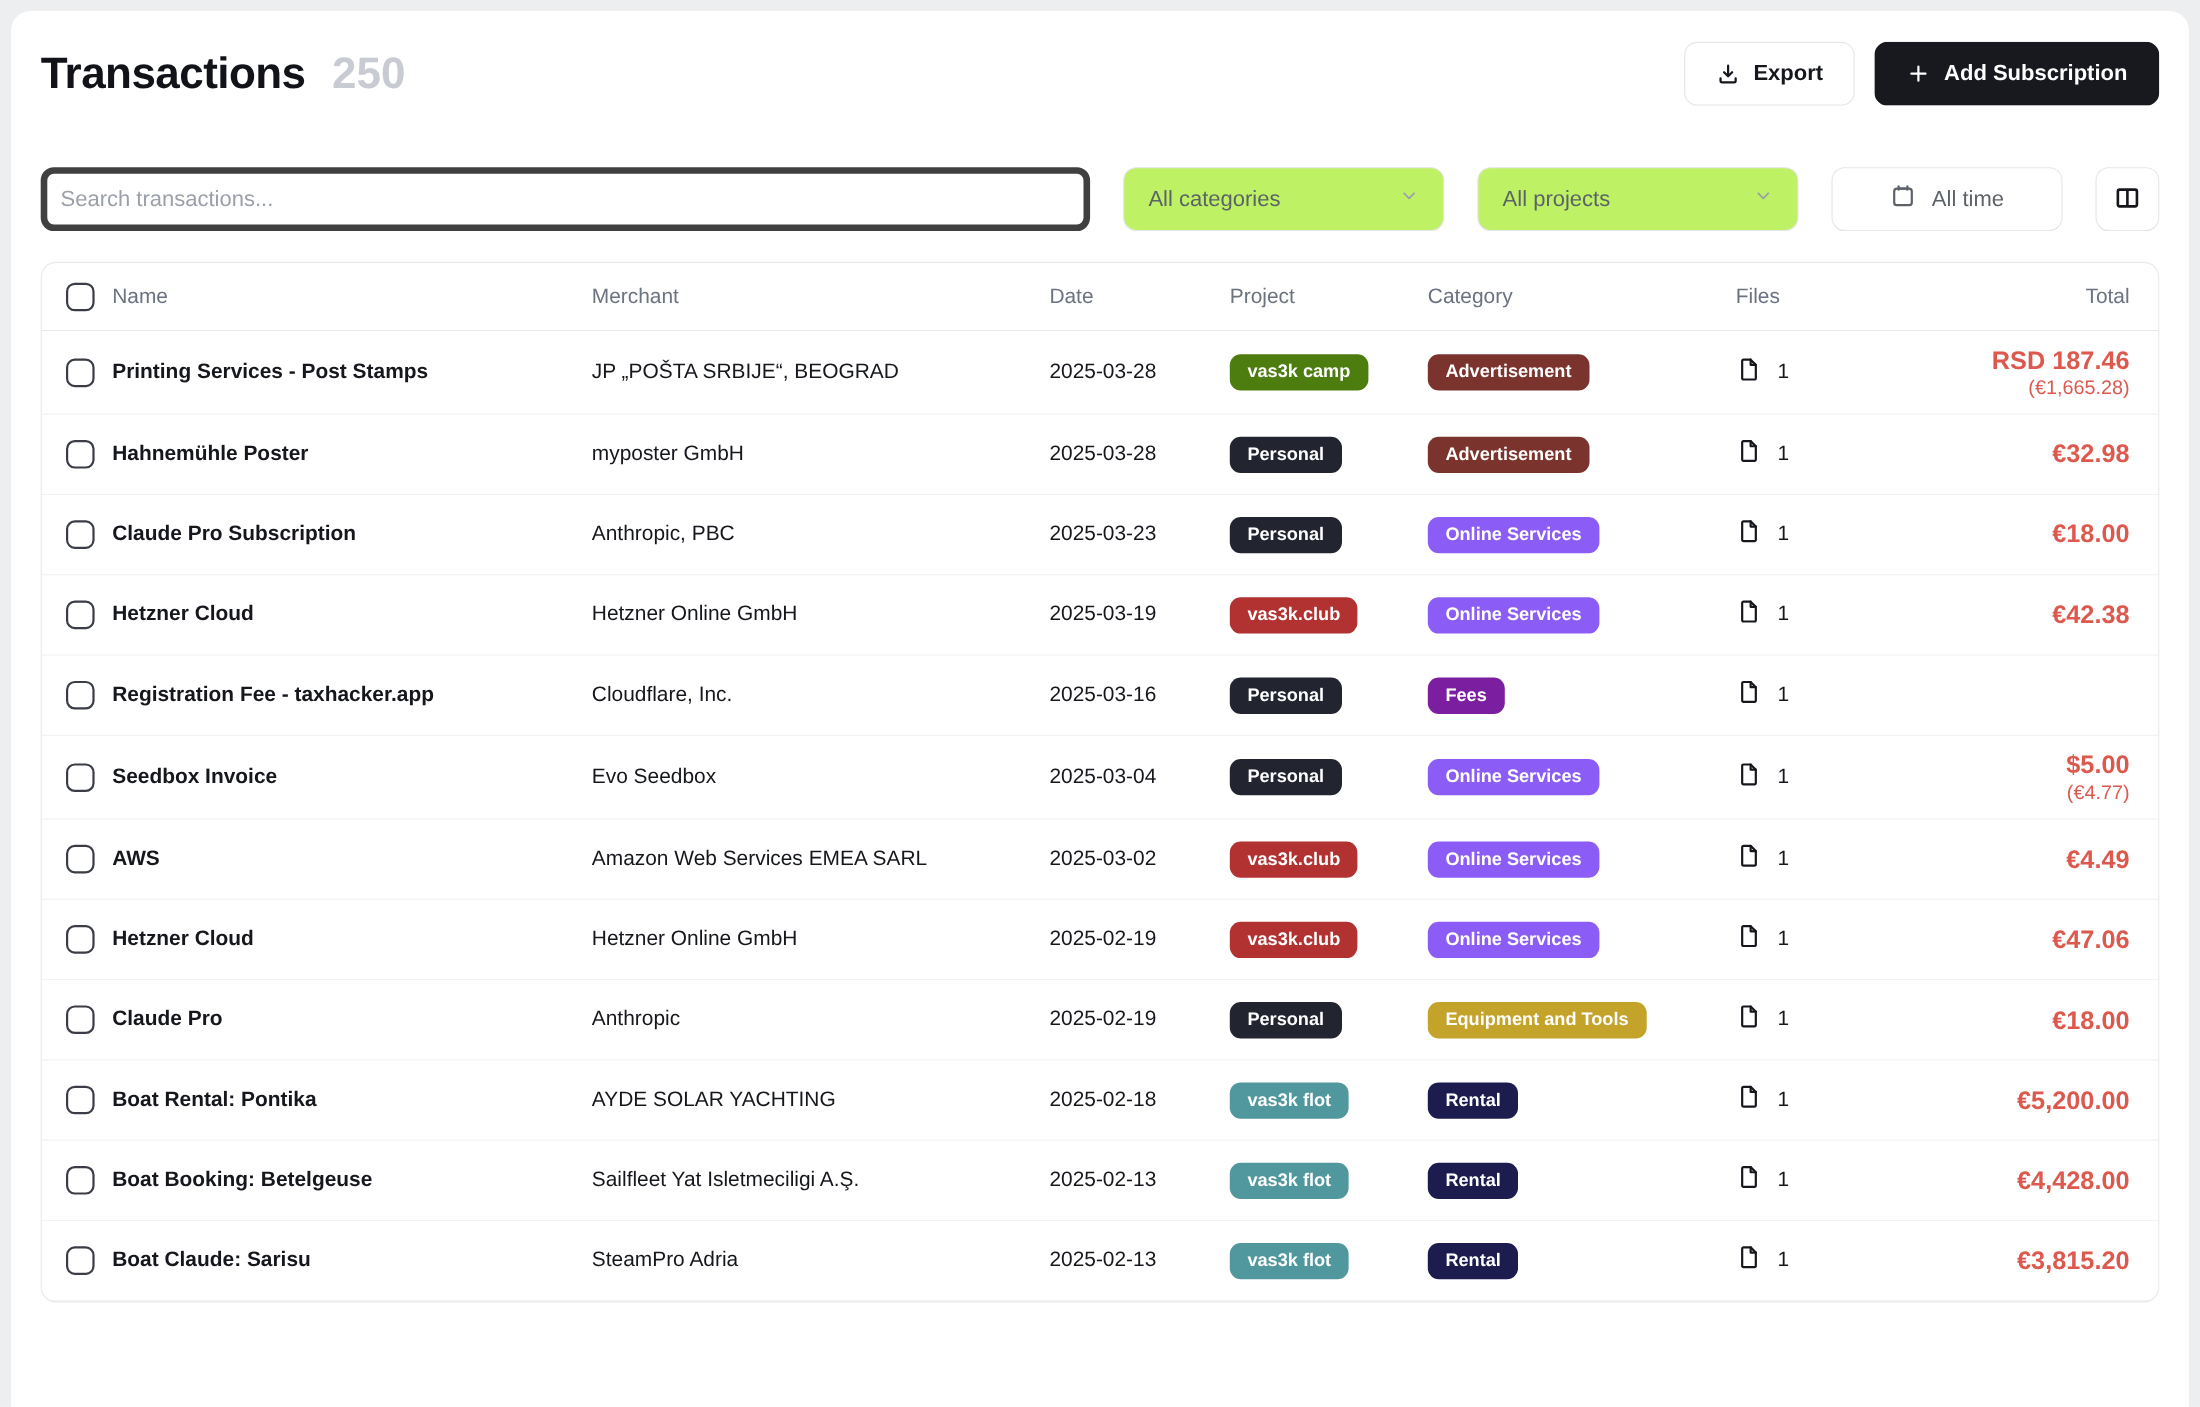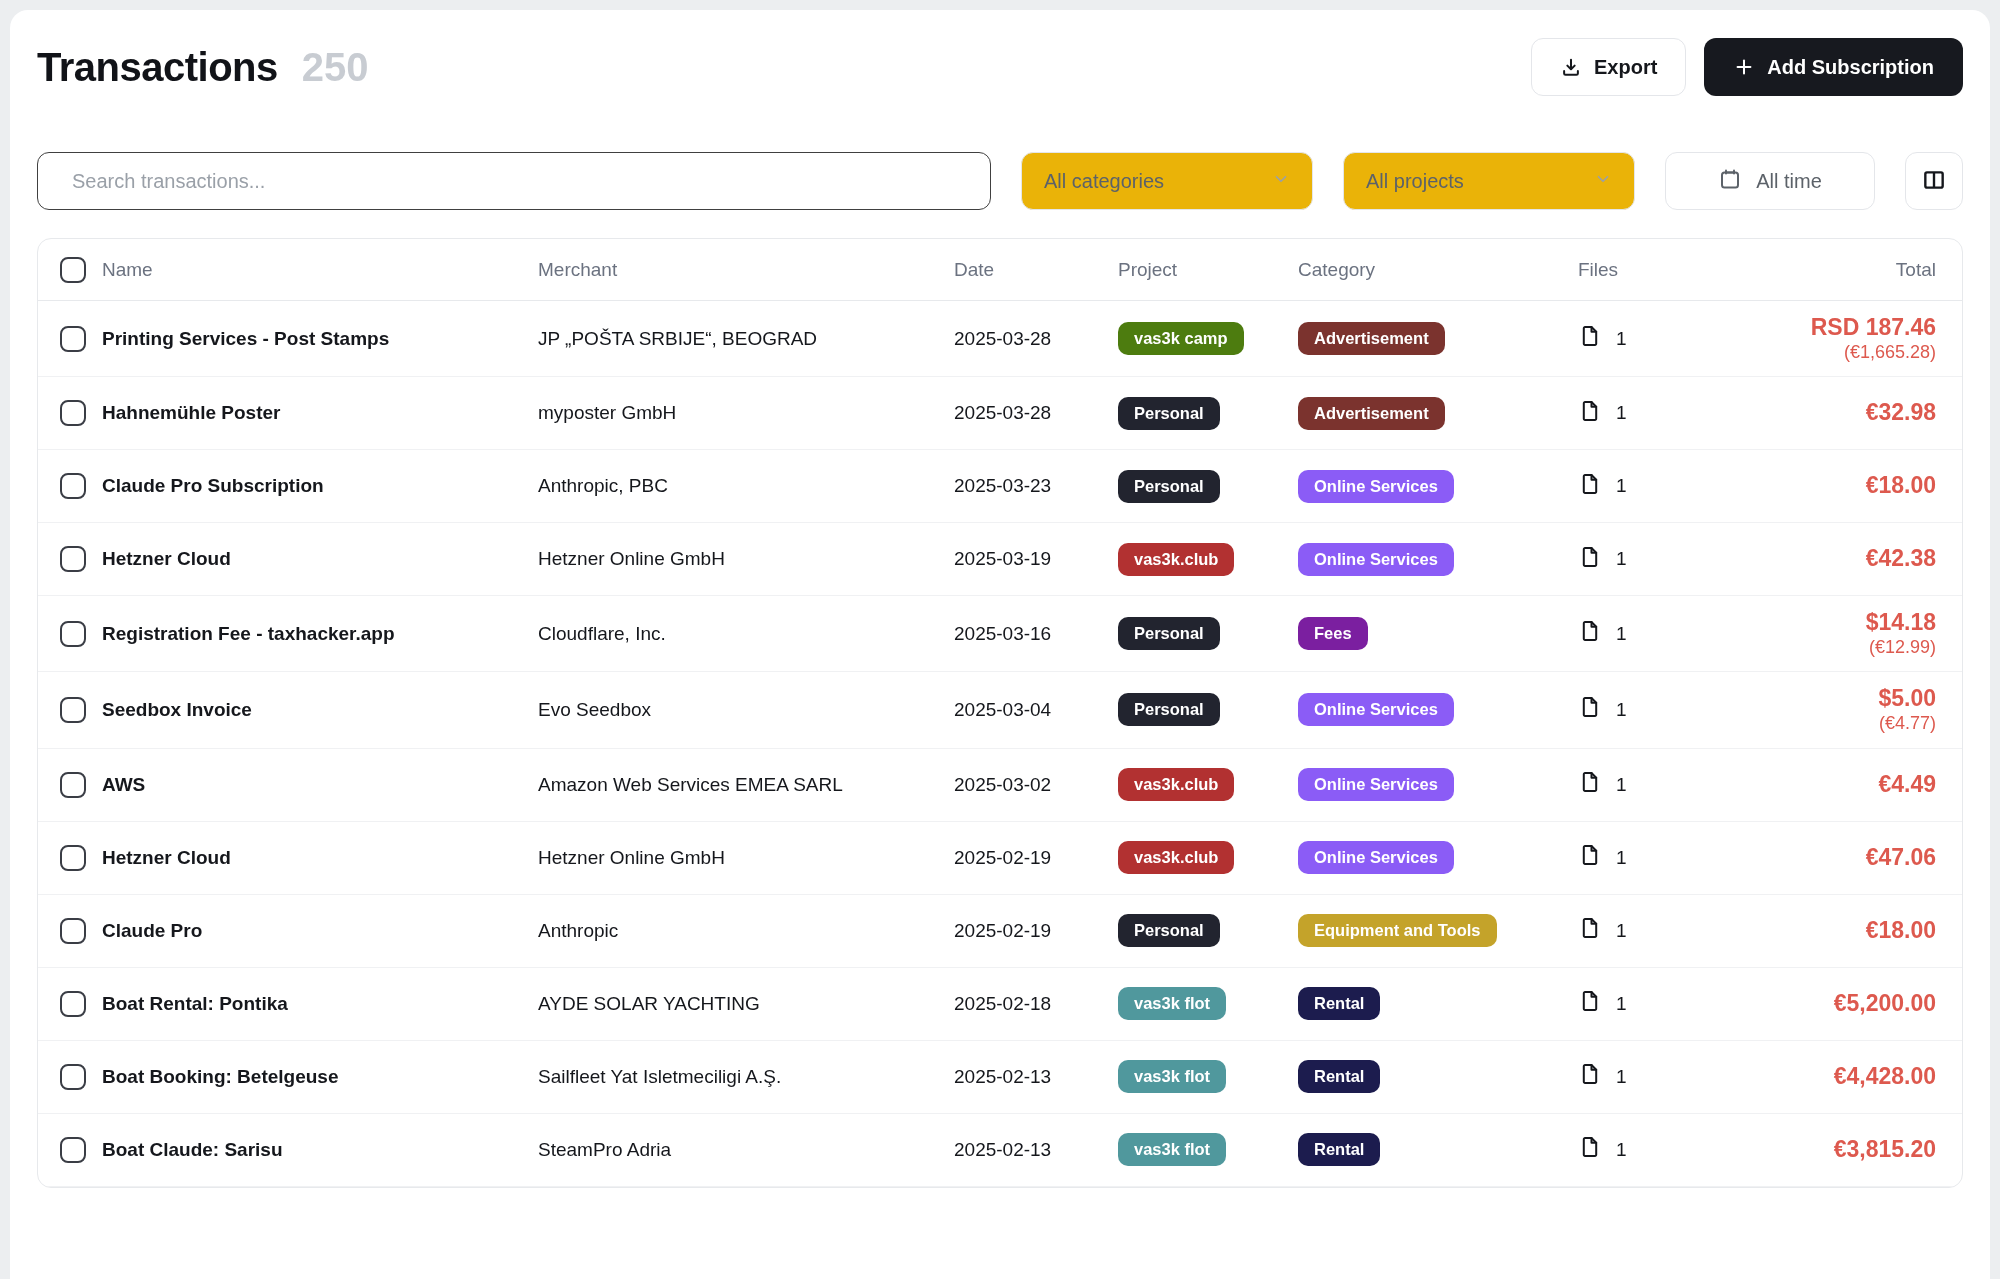--- a/index.html
+++ b/index.html
@@ -38,30 +38,30 @@
     justify-content:center;
   }
   .btn-secondary { background:#ffffff; border-color:#e4e6ea; color:#15171c; }
   .btn-primary { background:#17191f; color:#ffffff; }
   .btn svg { display:block; }
   
   .filter-row { margin-top:56px; display:flex; gap:30px; align-items:center; }
   .search-box { flex:1; height:58px; position:relative; }
   .search-box input {
     width:100%; height:100%;
-    border:1px solid #404040; border-radius:12px;
-    padding:0 34px; font-size:20px; color:#15171c;
+    border:6px solid #404040; border-radius:12px;
+    padding:0 12px; font-size:20px; color:#15171c;
     font-family:"Liberation Sans", sans-serif;
     outline:none; background:#fff;
   }
   .search-box input::placeholder { color:#9aa0a8; }
   .select-pill {
     height:58px; border:1px solid #e4e6ea; border-radius:12px;
     display:flex; align-items:center; justify-content:space-between;
-    padding:0 22px; font-size:20px; color:#5c6269; background:#eab308; cursor:pointer;
+    padding:0 22px; font-size:20px; color:#5c6269; background:#bef264; cursor:pointer;
   }
   .select-categories { width:292px; }
   .select-projects { width:292px; }
   .date-pill {
     height:58px; width:210px;
     border:1px solid #e4e6ea; border-radius:12px;
     display:flex; align-items:center; justify-content:center; gap:14px;
     font-size:20px; color:#5c6269; background:#fff; cursor:pointer;
   }
   .icon-btn {
@@ -321,24 +321,20 @@
     </div>
     <div class="cell-files">
       <span>
         <svg width="24" height="24" viewBox="0 0 24 24" fill="none" stroke="#15171c" stroke-width="2" stroke-linecap="round" stroke-linejoin="round">
           <path d="M13.5 3H7a1.2 1.2 0 0 0-1.2 1.2v15.6A1.2 1.2 0 0 0 7 21h10a1.2 1.2 0 0 0 1.2-1.2V7.7L13.5 3z"></path>
           <path d="M13.5 3v4.7h4.7"></path>
         </svg>
       </span>
       <span>1</span>
     </div>
-    <div class="cell-total">
-      <div class="total-primary">$14.18</div>
-      <div class="total-secondary">(€12.99)</div>
-    </div>
   </div>
         <div class="t-row">
     <div class="cell-check">
       <div class="checkbox"></div>
     </div>
     <div class="cell-name">Seedbox Invoice</div>
     <div class="cell-merchant">Evo Seedbox</div>
     <div class="cell-date">2025-03-04</div>
     <div>
       <span class="badge" style="background: rgb(34, 36, 47);">Personal</span>

